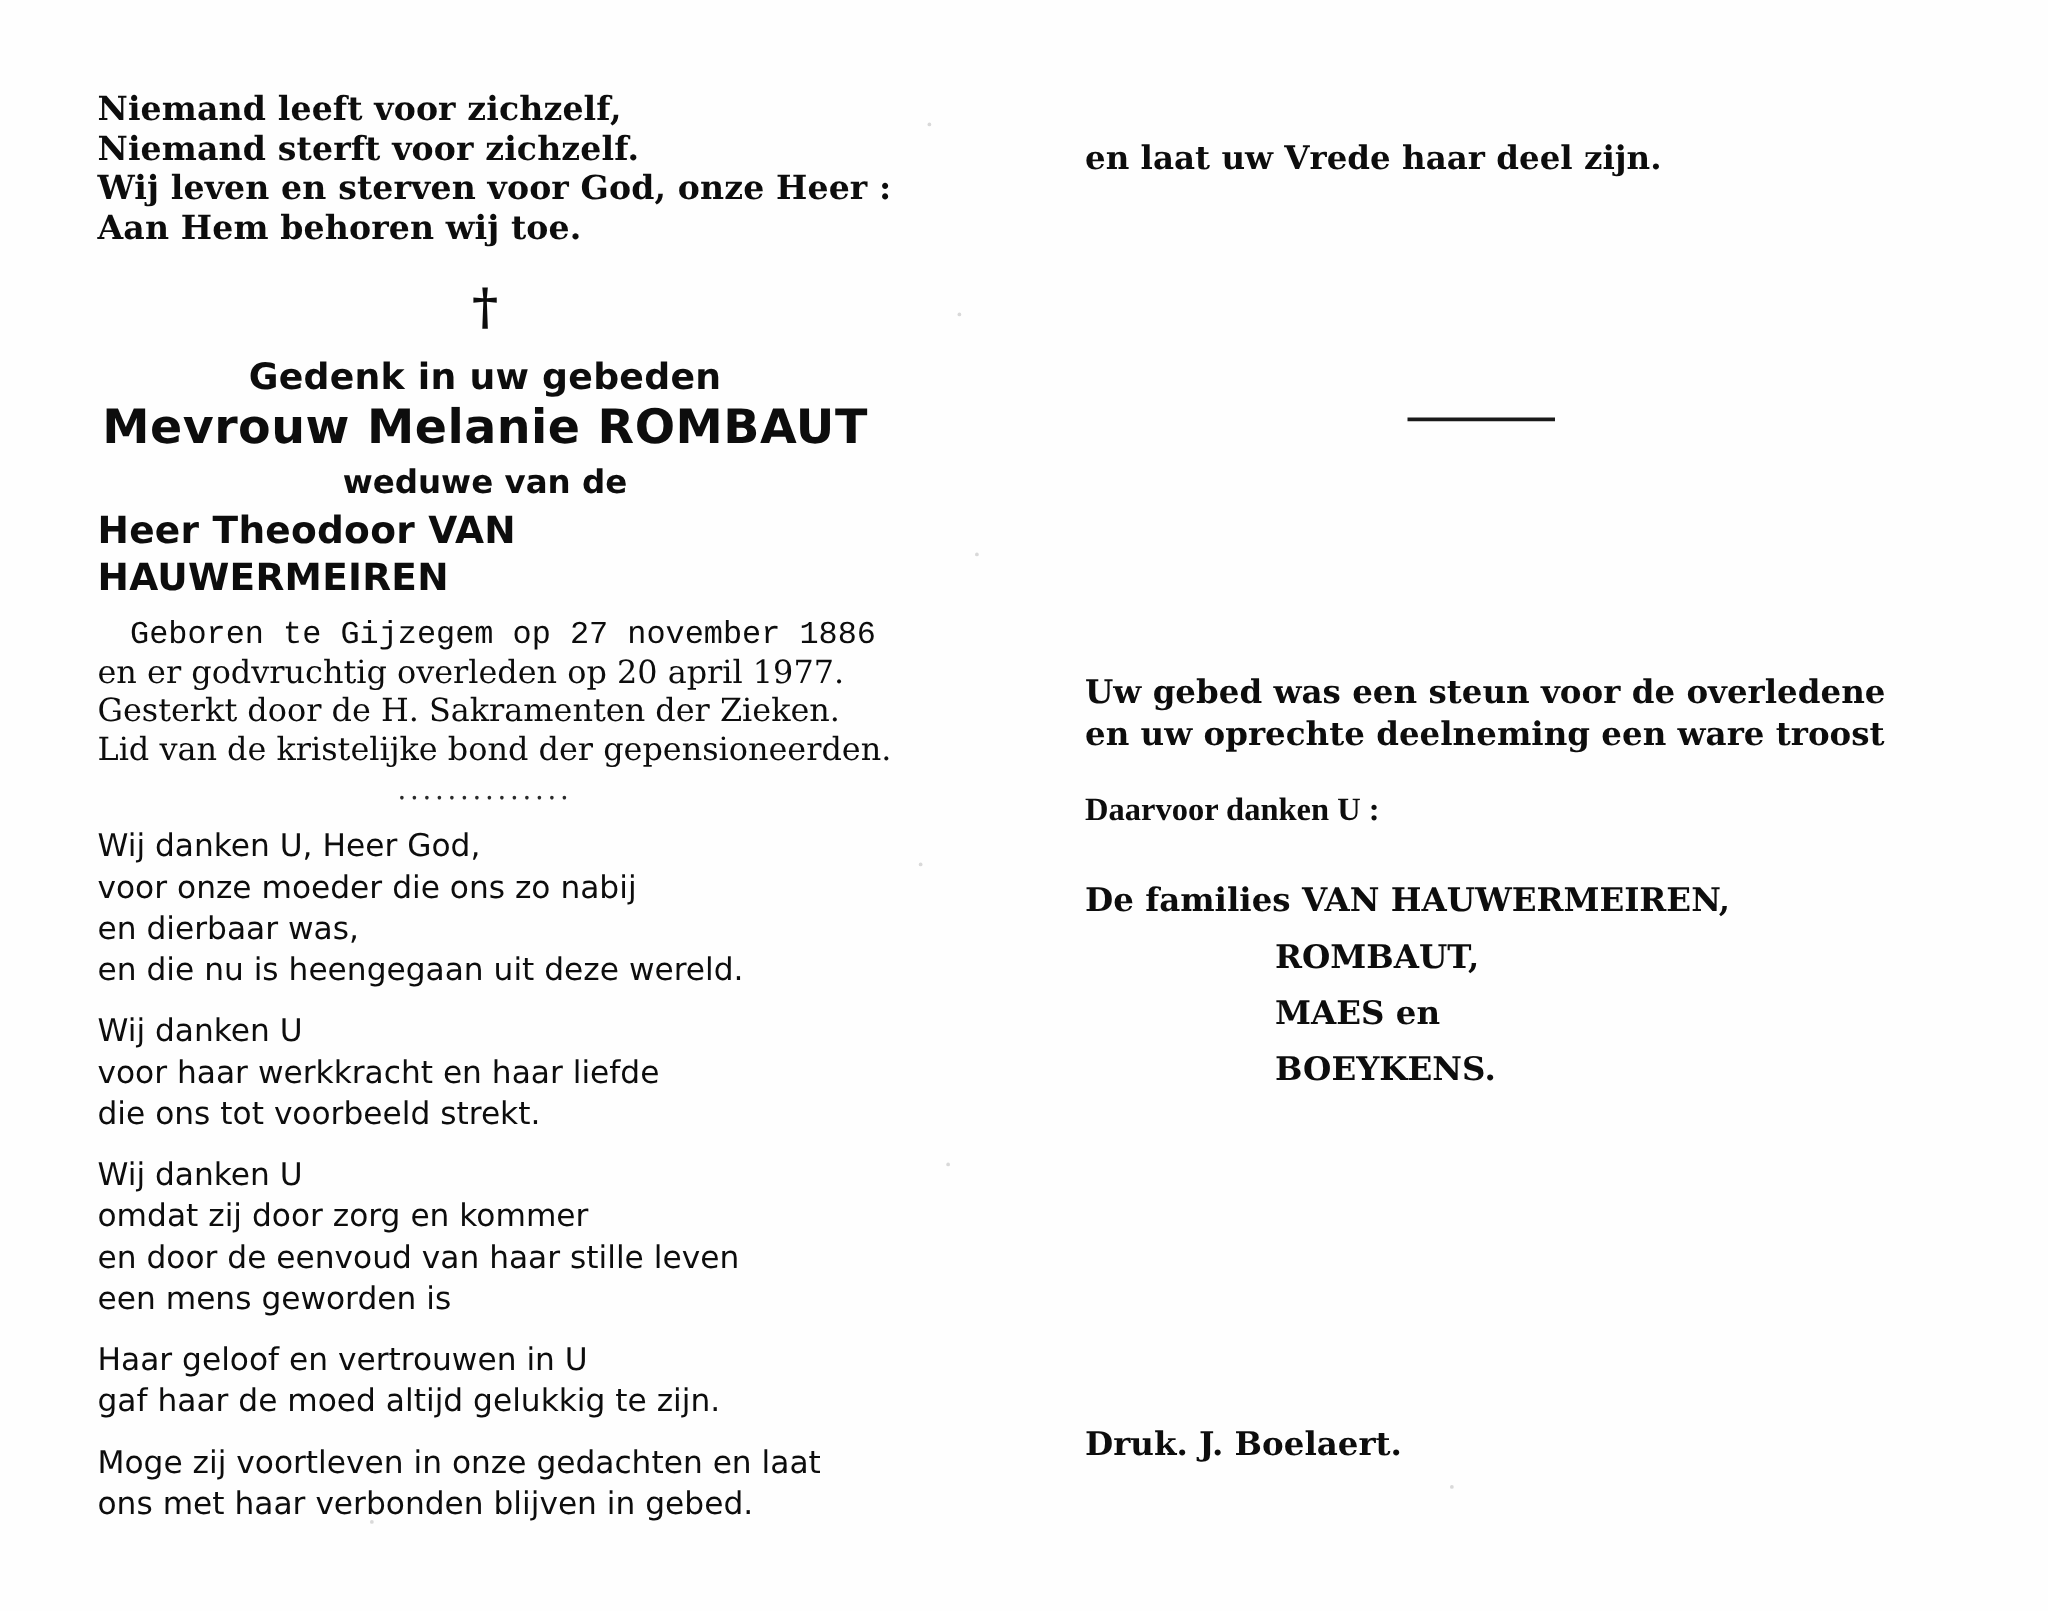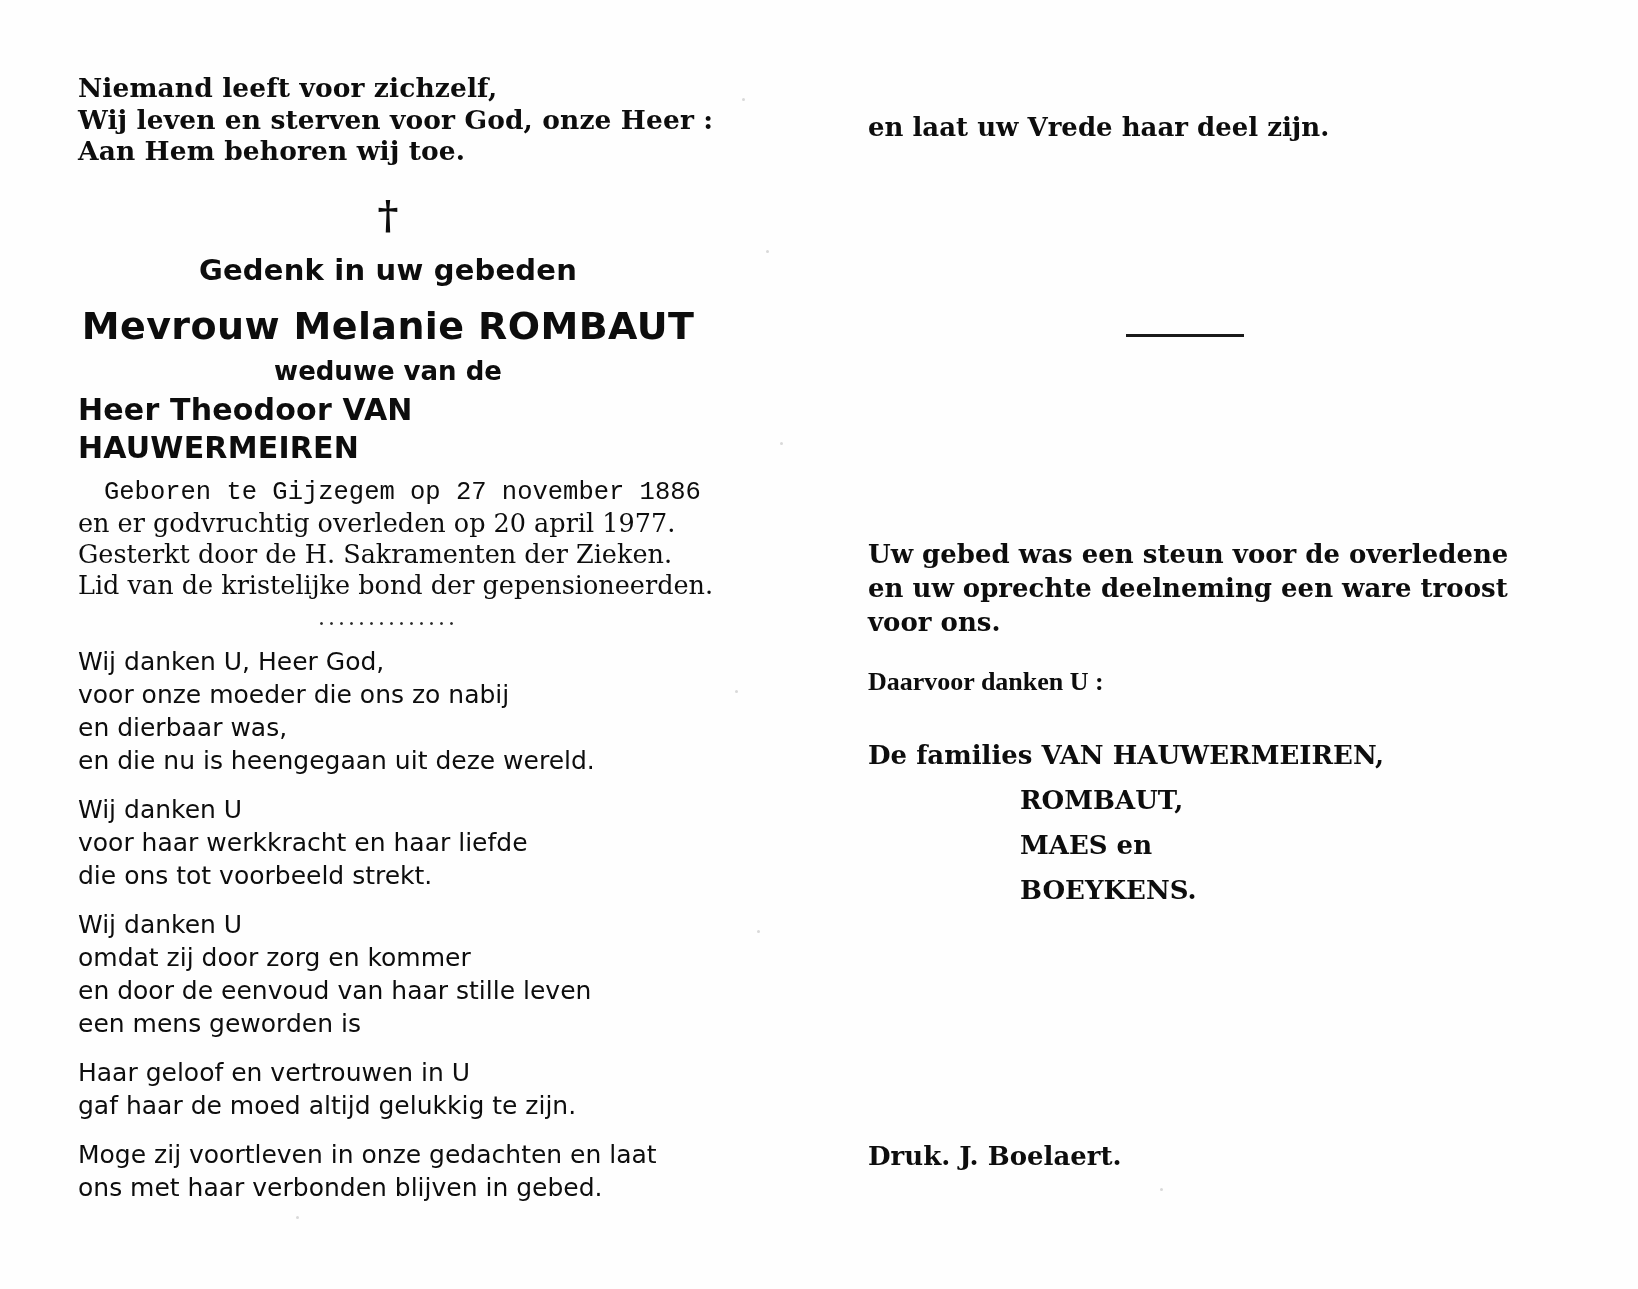--- a/index.html
+++ b/index.html
@@ -72,21 +72,21 @@
     margin-top: 18px;
     width: 620px;
     letter-spacing: 0.2px;
   }
   .name {
     text-align: center;
     font-family: "DejaVu Sans", sans-serif;
     font-weight: 700;
     font-size: 38px;
     line-height: 46px;
-    margin-top: 16px;
+    margin-top: 0;
     width: 620px;
     letter-spacing: 0.4px;
   }
   .weduwe {
     text-align: center;
     font-family: "DejaVu Sans", sans-serif;
     font-weight: 700;
     font-size: 26px;
     line-height: 32px;
     margin-top: 6px;
@@ -198,20 +198,21 @@
   <div class="speckle" style="left:780px; top:442px;"></div>
   <div class="speckle" style="left:735px; top:690px;"></div>
   <div class="speckle" style="left:757px; top:930px;"></div>
   <div class="speckle" style="left:1160px; top:1188px;"></div>
   <div class="speckle" style="left:296px; top:1216px;"></div>
 
   <div class="col-left">
 
     <div class="opening">
       <div>Niemand leeft voor zichzelf,</div>
+      <div>Niemand sterft voor zichzelf.</div>
       <div>Wij leven en sterven voor God, onze Heer :</div>
       <div>Aan Hem behoren wij toe.</div>
     </div>
 
     <div class="cross">†</div>
 
     <div class="gedenk">Gedenk in uw gebeden</div>
     <div class="name">Mevrouw Melanie ROMBAUT</div>
     <div class="weduwe">weduwe van de</div>
     <div class="spouse">Heer Theodoor VAN HAUWERMEIREN</div>
@@ -261,21 +262,20 @@
 
     <div class="r-intro">
       <div>en laat uw Vrede haar deel zijn.</div>
     </div>
 
     <div class="rule"></div>
 
     <div class="r-thanks">
       <div>Uw gebed was een steun voor de  overledene</div>
       <div>en uw oprechte deelneming een ware troost</div>
-      <div>voor ons.</div>
     </div>
 
     <div class="r-daarvoor">Daarvoor danken U :</div>
 
     <div class="families">
       <div>De families VAN HAUWERMEIREN,</div>
       <div class="fam-indent">ROMBAUT,</div>
       <div class="fam-indent">MAES en</div>
       <div class="fam-indent">BOEYKENS.</div>
     </div>

